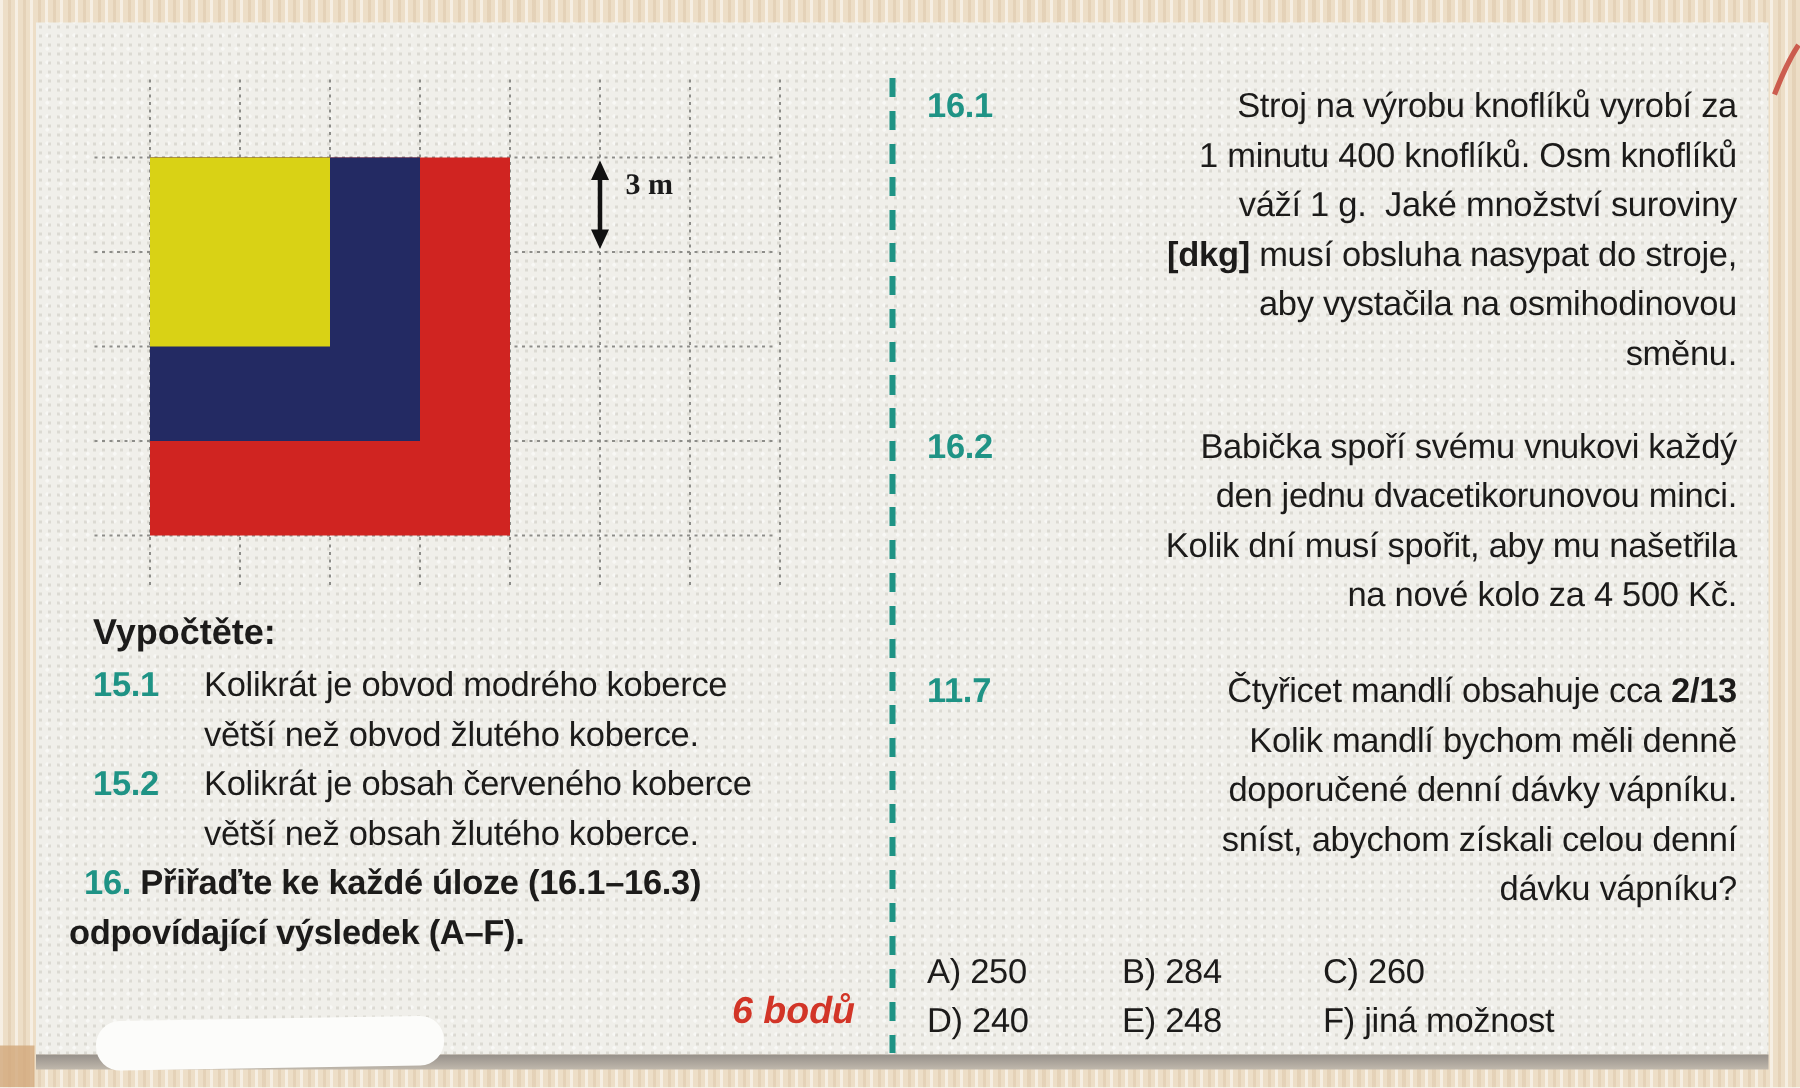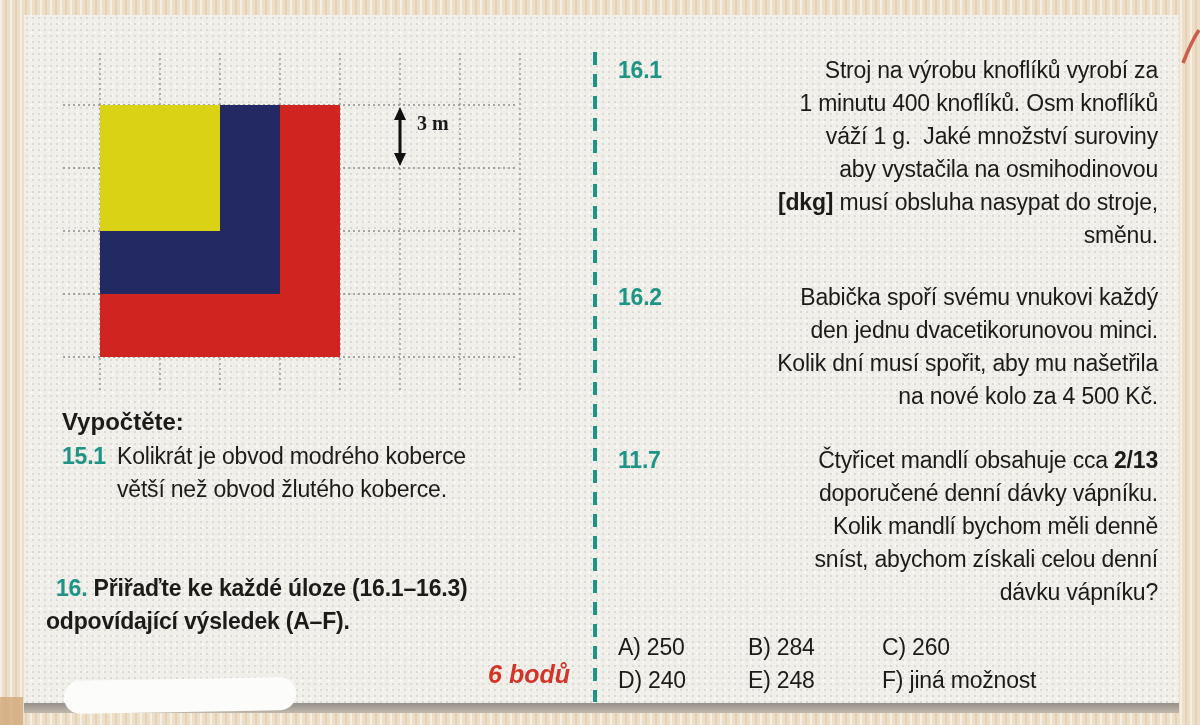--- a/index.html
+++ b/index.html
@@ -45,21 +45,21 @@
   }
   .txt{font-size:23px;line-height:33px;letter-spacing:-0.2px;}
   .ln{white-space:pre;}
   .num{color:#1f9385;font-weight:bold;}
   .b{font-weight:bold;}
   .problem{position:absolute;left:618px;width:540px;}
   .problem .num{position:absolute;left:0;top:0;}
   .problem .lines{margin-left:70px;text-align:right;}
   .task15{position:absolute;left:62px;width:520px;}
   .task15 .num{position:absolute;left:0;top:0;}
-  .task15 .lines{margin-left:55px;}
+  .task15 .lines{margin-left:74px;}
   .heading{position:absolute;left:62px;top:407px;font-size:24px;font-weight:bold;line-height:30px;}
   .task16{position:absolute;left:46px;top:572px;width:540px;font-weight:bold;}
   .task16 .first{padding-left:10px;}
   .points{
     position:absolute;left:420px;top:660px;width:150px;text-align:right;
     color:#d23527;font-size:25px;font-weight:bold;font-style:italic;line-height:28px;
   }
   .answers{
     position:absolute;left:618px;top:631px;width:540px;
     display:grid;grid-template-columns:130px 134px auto;
@@ -103,58 +103,65 @@
   <div class="heading">Vypočtěte:</div>
 
   <div class="task15 txt" style="top:440px">
     <span class="num">15.1</span>
     <div class="lines">
       <div class="ln">Kolikrát je obvod modrého koberce</div>
       <div class="ln">větší než obvod žlutého koberce.</div>
     </div>
   </div>
 
+  <div class="task15 txt" style="top:506px">
+    <span class="num">15.2</span>
+    <div class="lines">
+      <div class="ln">Kolikrát je obsah červeného koberce</div>
+      <div class="ln">větší než obsah žlutého koberce.</div>
+    </div>
+  </div>
 
   <div class="task16 txt">
     <div class="ln first"><span class="num">16.</span><span> Přiřaďte ke každé úloze (16.1–16.3)</span></div>
     <div class="ln">odpovídající výsledek (A–F).</div>
   </div>
 
   <div class="points">6 bodů</div>
 
   <div class="divider"></div>
 
   <div class="problem txt" style="top:54px">
     <span class="num">16.1</span>
     <div class="lines">
       <div class="ln">Stroj na výrobu knoflíků vyrobí za</div>
       <div class="ln">1 minutu 400 knoflíků. Osm knoflíků</div>
       <div class="ln">váží 1 g.  Jaké množství suroviny</div>
+      <div class="ln"><span class="b">[dkg]</span><span> musí obsluha nasypat do stroje,</span></div>
       <div class="ln">aby vystačila na osmihodinovou</div>
-      <div class="ln"><span class="b">[dkg]</span><span> musí obsluha nasypat do stroje,</span></div>
       <div class="ln">směnu.</div>
     </div>
   </div>
 
   <div class="problem txt" style="top:281px">
     <span class="num">16.2</span>
     <div class="lines">
       <div class="ln">Babička spoří svému vnukovi každý</div>
       <div class="ln">den jednu dvacetikorunovou minci.</div>
       <div class="ln">Kolik dní musí spořit, aby mu našetřila</div>
       <div class="ln">na nové kolo za 4 500 Kč.</div>
     </div>
   </div>
 
   <div class="problem txt" style="top:444px">
     <span class="num">11.7</span>
     <div class="lines">
       <div class="ln"><span>Čtyřicet mandlí obsahuje cca </span><span class="b">2/13</span></div>
+      <div class="ln">Kolik mandlí bychom měli denně</div>
       <div class="ln">doporučené denní dávky vápníku.</div>
-      <div class="ln">Kolik mandlí bychom měli denně</div>
       <div class="ln">sníst, abychom získali celou denní</div>
       <div class="ln">dávku vápníku?</div>
     </div>
   </div>
 
   <div class="answers txt">
     <div>A) 250</div>
     <div>B) 284</div>
     <div>C) 260</div>
     <div>D) 240</div>

